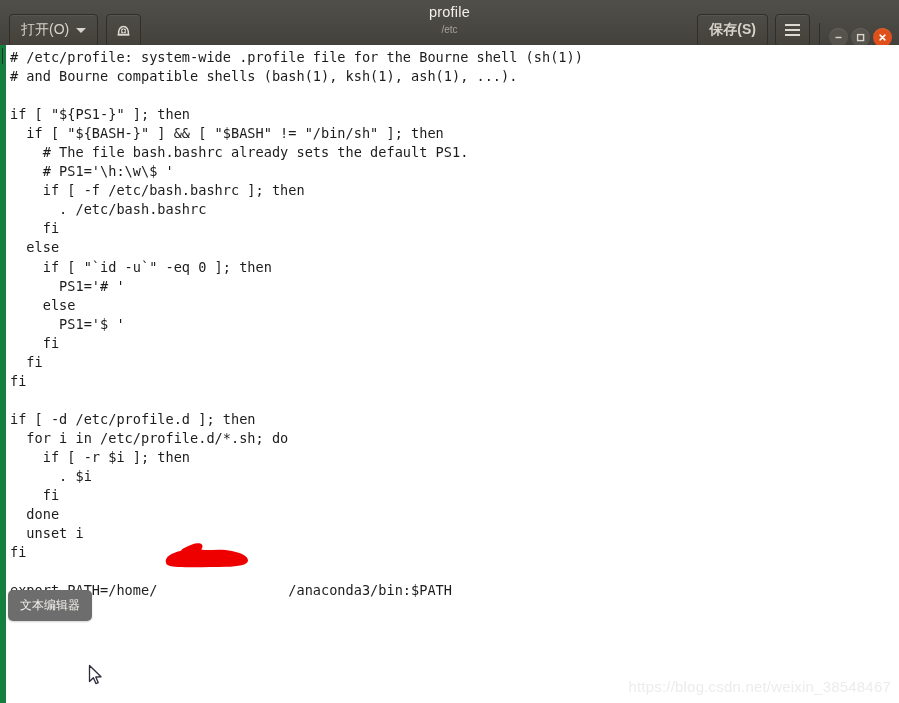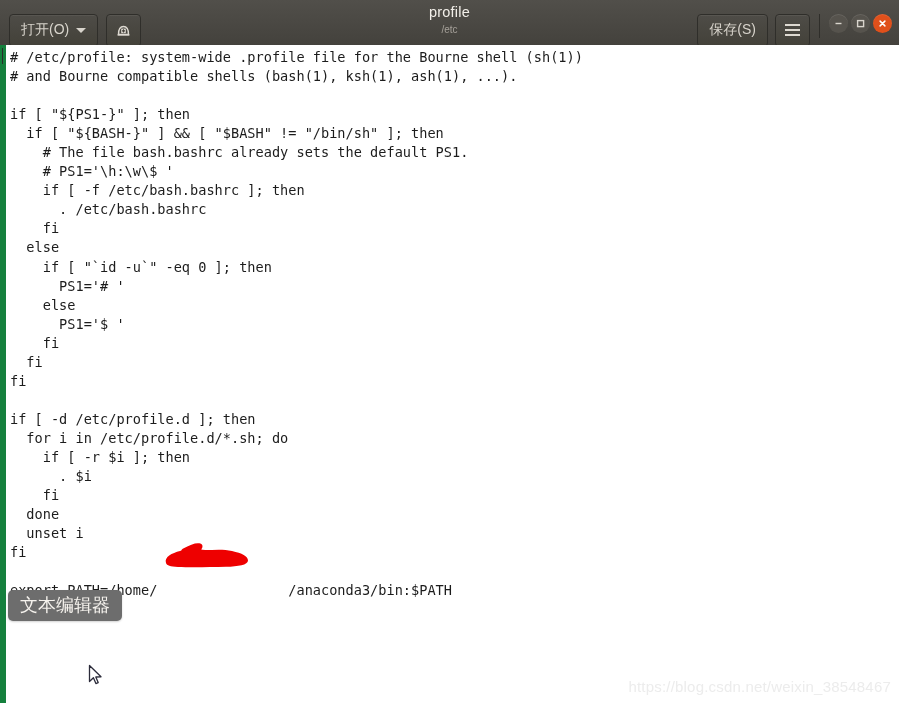--- a/index.html
+++ b/index.html
@@ -28,24 +28,25 @@
     align-items: center;
   }
   .tb-left {
     display: flex;
     align-items: center;
     padding-left: 9px;
     gap: 8px;
   }
   .tb-right {
     display: flex;
-    align-items: flex-start;
+    align-items: flex-end;
     padding-right: 7px;
     gap: 7px;
     margin-left: auto;
+    font-weight: bold;
   }
   .tb-btn {
     background: linear-gradient(180deg, #4e4c47 0%, #444views 100%);
     background: linear-gradient(180deg, #4e4c47 0%, #434139 100%);
     border: 1px solid #2f2e2a;
     border-radius: 4px;
     color: #d8d4cc;
     height: 33px;
     box-sizing: border-box;
     display: flex;
@@ -176,21 +177,21 @@
     pointer-events: none;
   }
 
   
   .tasklabel {
     position: absolute;
     left: 8px;
     top: 590px;
     background: #6d6d6d;
     color: #f6f3ee;
-    font-size: 18px;
+    font-size: 12px;
     border-radius: 5px;
     padding: 7px 12px 8px 12px;
     line-height: 16px;
     cursor: pointer;
     box-shadow: 0 1px 2px rgba(0,0,0,0.18);
   }
 
   
   .watermark {
     position: absolute;

